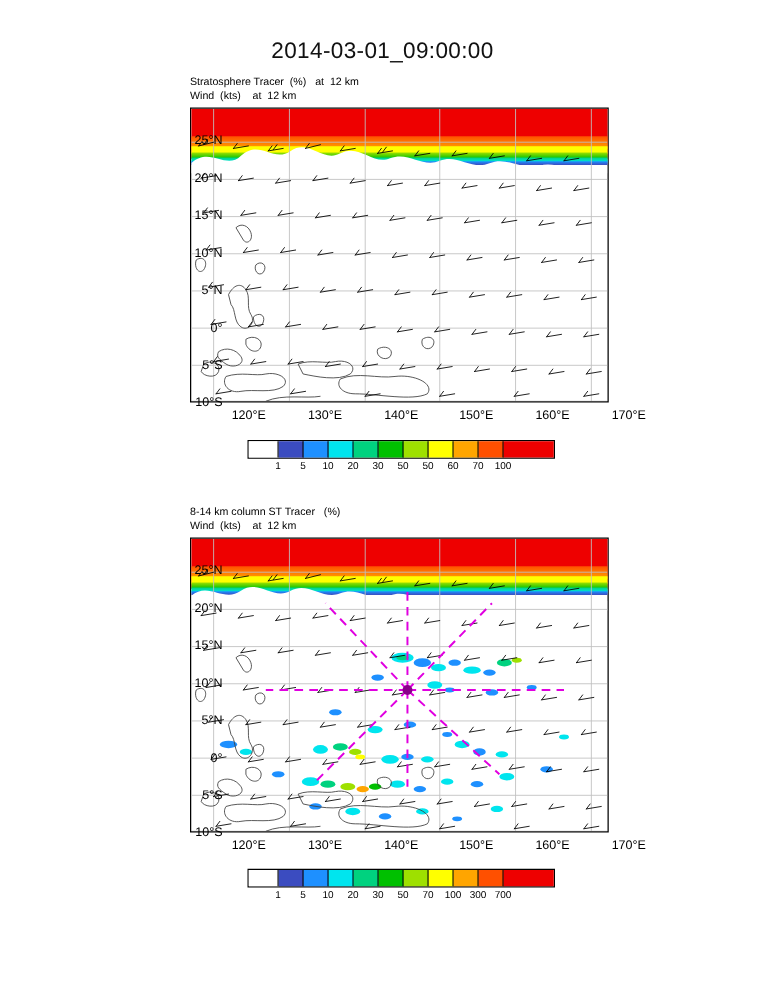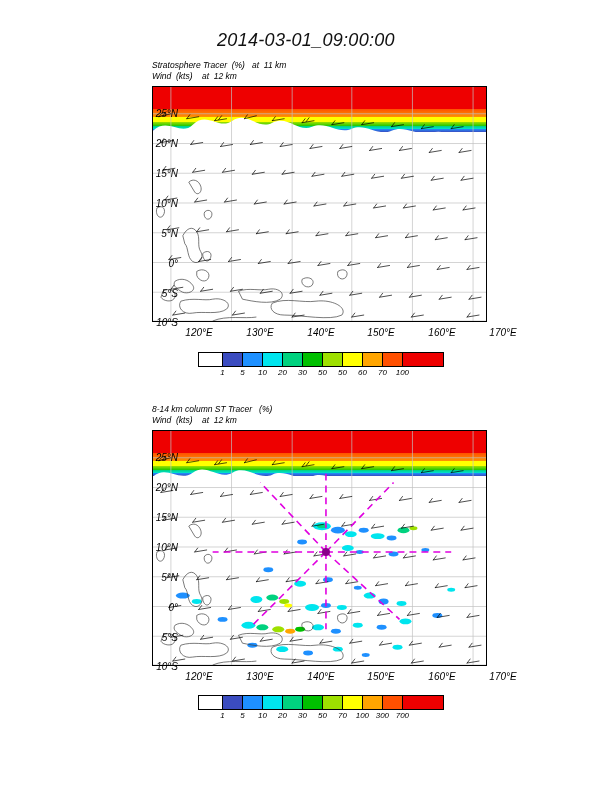--- a/index.html
+++ b/index.html
@@ -12,21 +12,20 @@
     height: 792px;
     font-family: "Liberation Sans", sans-serif;
     color: #000000;
     position: relative;
     overflow: hidden;
   }
   .page {
     position: relative;
     width: 534px;
     height: 792px;
-    font-style: italic;
   }
   #main-title {
     position: absolute;
     top: 30px;
     left: 0;
     width: 612px;
     text-align: center;
     font-size: 18px;
     letter-spacing: 0.3px;
     color: #111;
@@ -105,21 +104,21 @@
 </style>
 </head>
 <body>
 
 <div class="page">
 
   <div id="main-title">2014-03-01_09:00:00</div>
 
   <div class="panel" style="left:0;top:0;">
 
-    <div class="panel-labels" style="left:152px;top:60px;">Stratosphere Tracer  (%)   at  11 km</div>
+    <div class="panel-labels" style="left:152px;top:60px;">Stratosphere Tracer  (%)   at  12 km</div>
     <div class="panel-labels" style="left:152px;top:71px;">Wind  (kts)    at  12 km</div>
 
     <div class="map-frame" style="left:152px;top:86px;width:335px;height:236px;">
 
       <div class="fill-band" style="left:0;top:0;width:335px;height:40px;background:#ee0000;"></div>
       <div class="fill-band" style="left:0;top:22px;width:335px;height:10px;background:linear-gradient(to bottom,#ff5000,#ffa500);"></div>
       <div class="fill-band" style="left:0;top:30px;width:335px;height:6px;background:#ffff00;"></div>
       <div class="fill-band" style="left:0;top:35px;width:335px;height:5px;background:linear-gradient(to bottom,#9ee000,#00c000);"></div>
       <div class="fill-band" style="left:0;top:39px;width:335px;height:4px;background:linear-gradient(to bottom,#00d27f,#00e5ee);"></div>
       <div class="fill-band" style="left:0;top:42px;width:335px;height:3px;background:linear-gradient(to bottom,#1e90ff,#3b4cc0);"></div>

